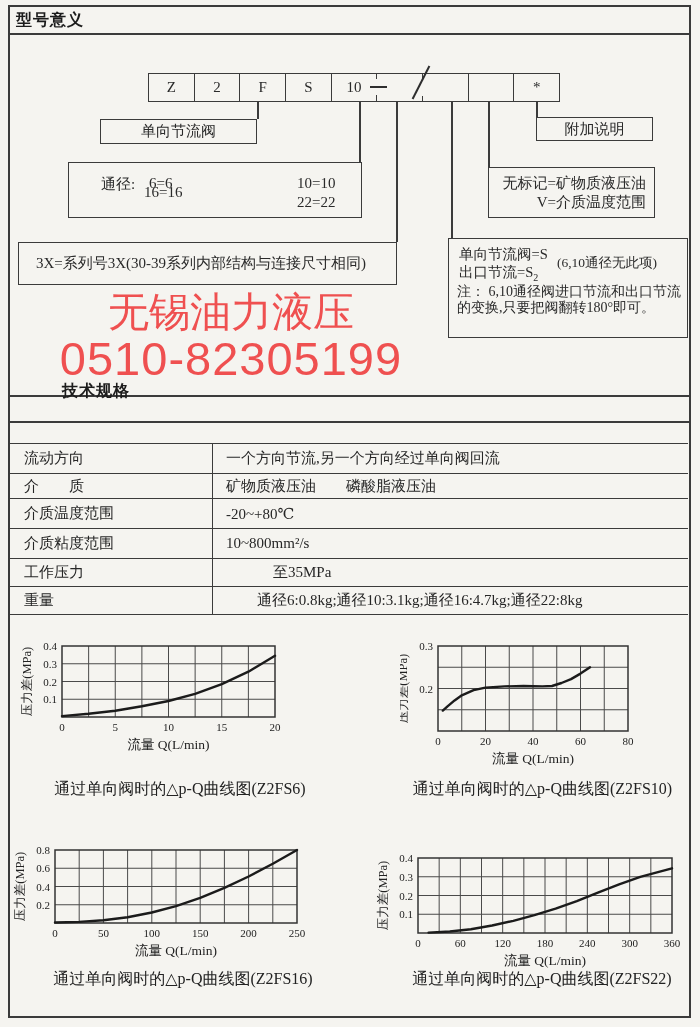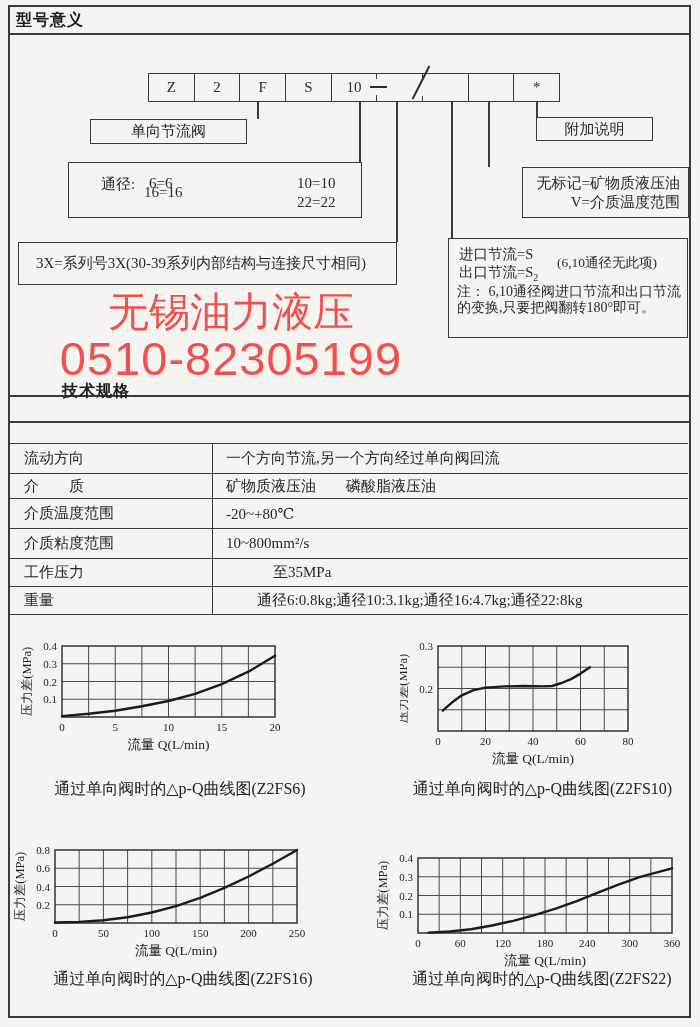--- a/index.html
+++ b/index.html
@@ -16,21 +16,21 @@
   .mcell{flex:1;border-right:1.5px solid #3b3b3b;display:flex;align-items:center;
          justify-content:center;font-size:15px;color:#2a2a2a;}
   .mcell:last-child{border-right:none;}
   .patch{position:absolute;background:#f5f4f0;}
   .dash{position:absolute;left:370px;top:86px;width:17px;height:2px;background:#2e2e2e;}
   .slash{position:absolute;left:420px;top:64px;width:2px;height:37px;background:#2e2e2e;
          transform:rotate(27deg);}
   .vline{position:absolute;width:1.5px;background:#3b3b3b;}
   .box{position:absolute;border:1.5px solid #3b3b3b;box-sizing:border-box;font-size:15px;color:#2a2a2a;}
   .center{display:flex;align-items:center;justify-content:center;}
-  .rightal{text-align:right;margin-left:34px;}
+  .rightal{text-align:right;}
   .watermark{position:absolute;left:55px;top:290px;width:352px;text-align:center;
              font-family:"Liberation Sans","DejaVu Sans",sans-serif;line-height:1.08;}
   .wm1{font-size:41px;font-weight:500;}
   .wm2{font-size:47px;font-weight:500;letter-spacing:1px;}
   
   .stable{position:absolute;left:10px;top:443px;width:678px;border-top:1.5px solid #3b3b3b;box-sizing:border-box;text-align:center;}
   .trow{display:flex;border-bottom:1.5px solid #3b3b3b;box-sizing:border-box;}
   .tlabel{width:203px;border-right:1.5px solid #3b3b3b;box-sizing:border-box;
           padding-left:14px;display:flex;align-items:center;font-size:15px;}
   .tvalue{flex:1;padding-left:13px;display:flex;align-items:center;font-size:15px;}
@@ -66,21 +66,21 @@
   <div class="patch" style="left:417px;top:78px;width:11px;height:18px;"></div>
   <div class="slash"></div>
 
   <div class="vline" style="left:257px;top:102px;height:17px;"></div>
   <div class="vline" style="left:359px;top:102px;height:60px;"></div>
   <div class="vline" style="left:396px;top:102px;height:140px;"></div>
   <div class="vline" style="left:451px;top:102px;height:136px;"></div>
   <div class="vline" style="left:488px;top:102px;height:65px;"></div>
   <div class="vline" style="left:536px;top:102px;height:15px;"></div>
 
-  <div class="box center" style="left:90px;top:119px;width:157px;height:25px;align-items:center;">
+  <div class="box center" style="left:100px;top:119px;width:157px;height:25px;align-items:center;">
     <span>单向节流阀</span>
   </div>
 
   <div class="box center" style="left:536px;top:117px;width:117px;height:24px;">
     <span>附加说明</span>
   </div>
 
   <div class="box" style="left:68px;top:162px;width:294px;height:56px;">
     <span class="abs" style="left:32px;top:12px;">通径:</span>
     <span class="abs" style="left:80px;top:12px;">6=6</span>
@@ -92,21 +92,21 @@
   <div class="box rightal" style="left:488px;top:167px;width:167px;height:51px;padding:6px 8px 0 0;">
     <div>无标记=矿物质液压油</div>
     <div>V=介质温度范围</div>
   </div>
 
   <div class="box" style="left:18px;top:242px;width:379px;height:43px;display:flex;align-items:center;padding-left:17px;">
     <span>3X=系列号3X(30-39系列内部结构与连接尺寸相同)</span>
   </div>
 
   <div class="box" style="left:448px;top:238px;width:240px;height:100px;">
-    <span class="abs" style="left:10px;top:6px;font-size:14.5px;">进口节流=S</span>
+    <span class="abs" style="left:10px;top:6px;font-size:14.5px;">单向节流阀=S</span>
     <span class="abs" style="left:10px;top:24px;font-size:14.5px;"><span>出口节流=S</span><sub>2</sub></span>
     <span class="abs" style="left:108px;top:15px;font-size:13.5px;">(6,10通径无此项)</span>
     <div class="abs note-box-text" style="left:8px;top:45px;width:226px;">注：  6,10通径阀进口节流和出口节流的变换,只要把阀翻转180°即可。</div>
   </div>
 
   <div class="watermark" style="color: rgb(239, 80, 80);">
     <div class="wm1">无锡油力液压</div>
     <div class="wm2">0510-82305199</div>
   </div>
 

